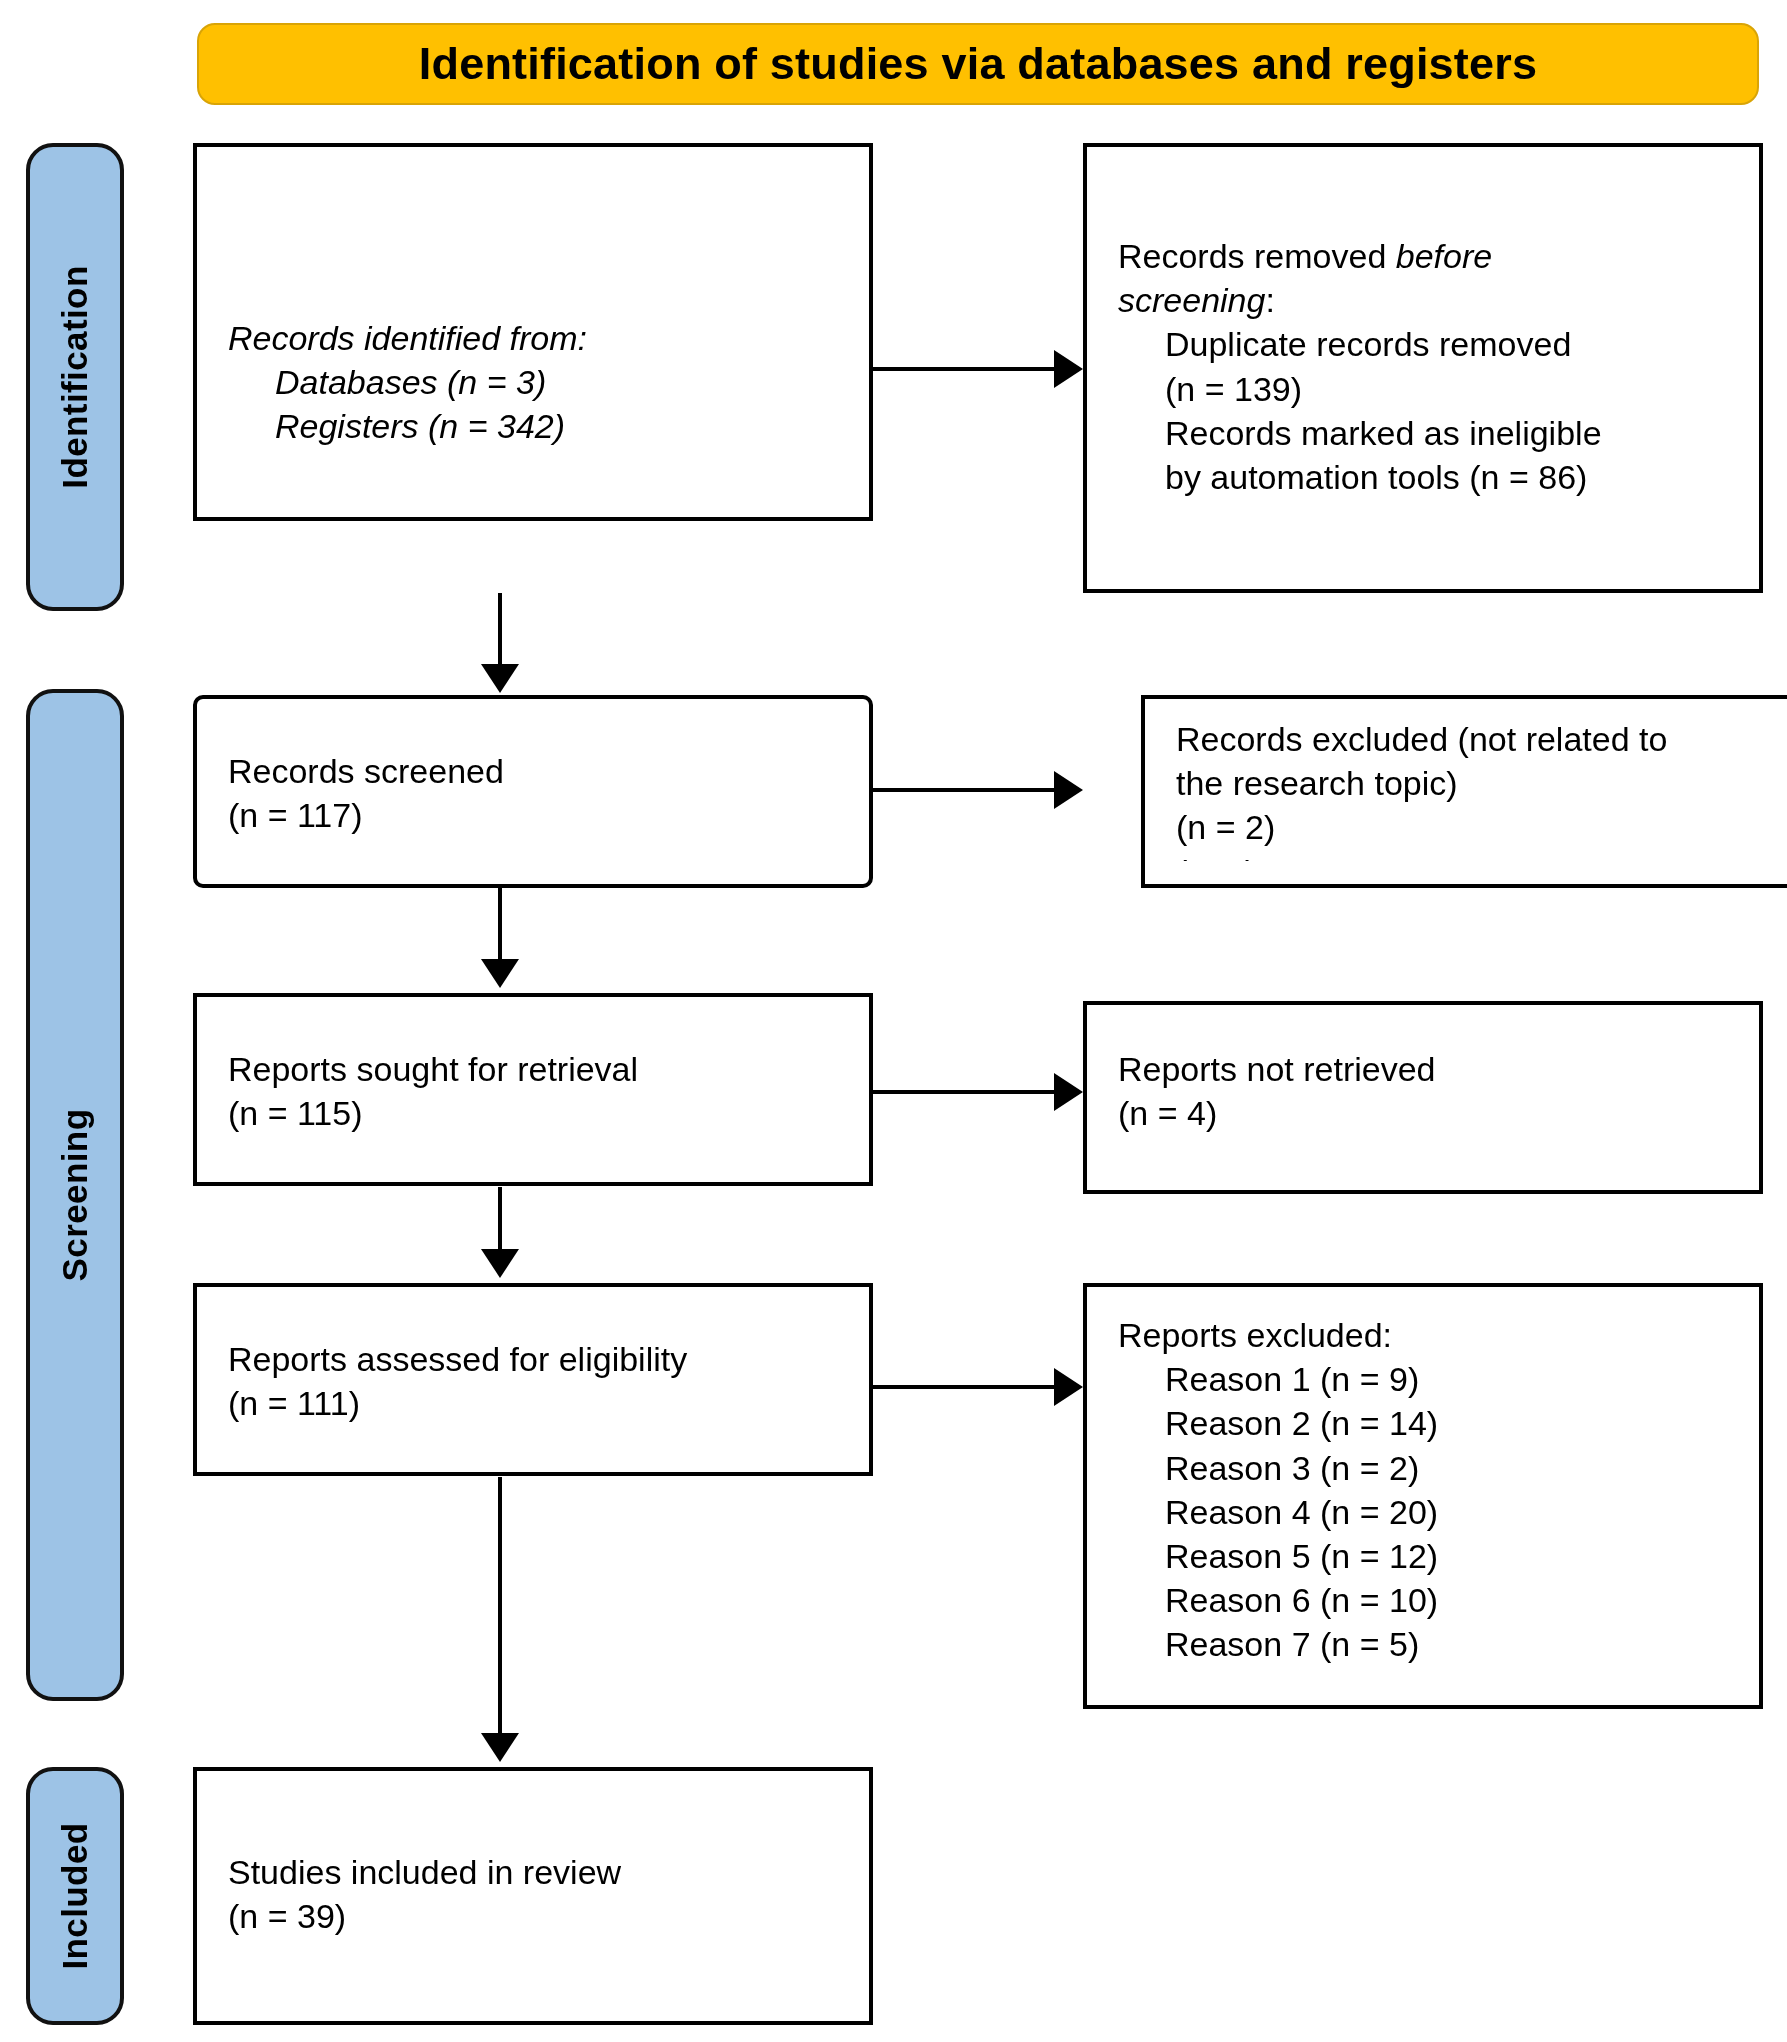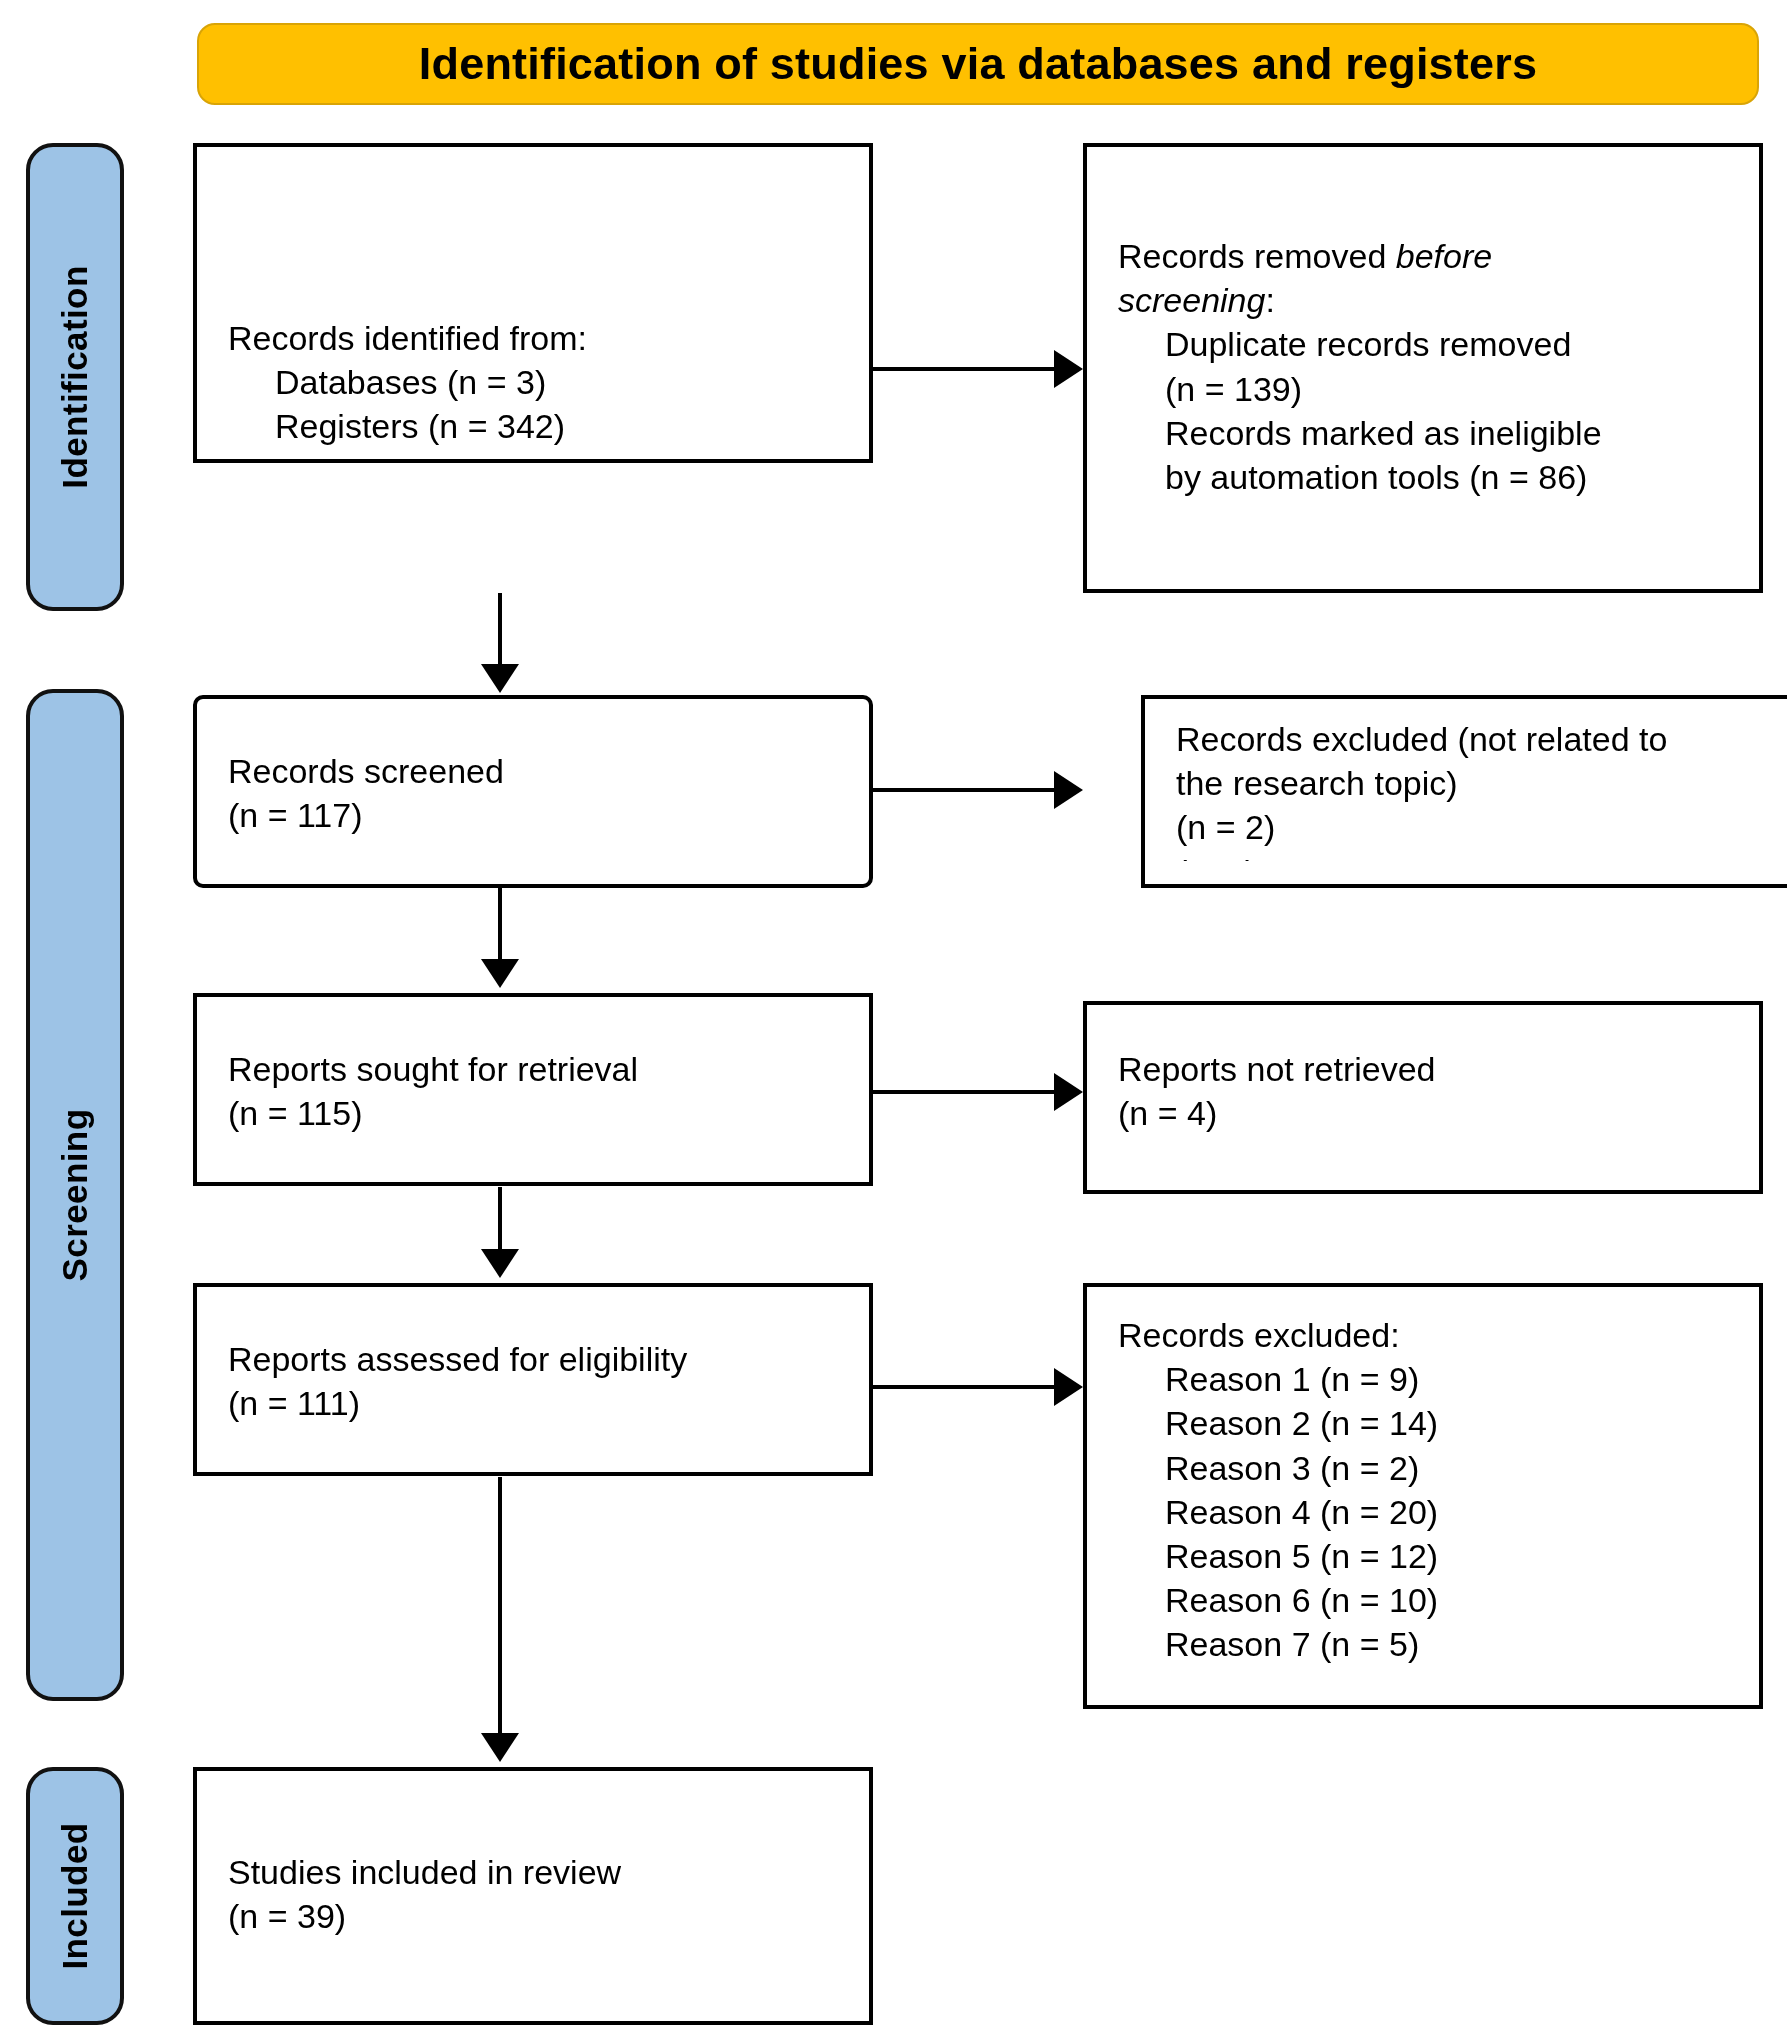--- a/index.html
+++ b/index.html
@@ -129,21 +129,21 @@
   <div class="stage-bar" style="top:143px; height:468px;">
     <span class="stage-label">Identification</span>
   </div>
   <div class="stage-bar" style="top:689px; height:1012px;">
     <span class="stage-label">Screening</span>
   </div>
   <div class="stage-bar" style="top:1767px; height:258px;">
     <span class="stage-label">Included</span>
   </div>
 
-  <div class="flow-box" style="left:193px; top:143px; width:680px; height:320px;">
+  <div class="flow-box" style="left:193px; top:143px; width:680px; height:378px;font-style:italic;">
     <div class="box-text" style="top:169px;">
       <div class="line">Records identified from:</div>
       <div class="line indent">Databases (n = 3)</div>
       <div class="line indent">Registers (n = 342)</div>
     </div>
   </div>
 
   <div class="flow-box" style="left:1083px; top:143px; width:680px; height:450px;">
     <div class="box-text" style="top:87px;">
       <div class="line"><span>Records removed </span><span class="ital">before</span></div>
@@ -205,21 +205,21 @@
 
   <div class="flow-box" style="left:193px; top:1283px; width:680px; height:193px;">
     <div class="box-text" style="top:50px;">
       <div class="line">Reports assessed for eligibility</div>
       <div class="line">(n = 111)</div>
     </div>
   </div>
 
   <div class="flow-box" style="left:1083px; top:1283px; width:680px; height:426px;">
     <div class="box-text" style="top:26px;">
-      <div class="line">Records excluded:</div>
+      <div class="line">Reports excluded:</div>
       <div class="line indent">Reason 1 (n = 9)</div>
       <div class="line indent">Reason 2 (n = 14)</div>
       <div class="line indent">Reason 3 (n = 2)</div>
       <div class="line indent">Reason 4 (n = 20)</div>
       <div class="line indent">Reason 5 (n = 12)</div>
       <div class="line indent">Reason 6 (n = 10)</div>
       <div class="line indent">Reason 7 (n = 5)</div>
     </div>
   </div>
 

